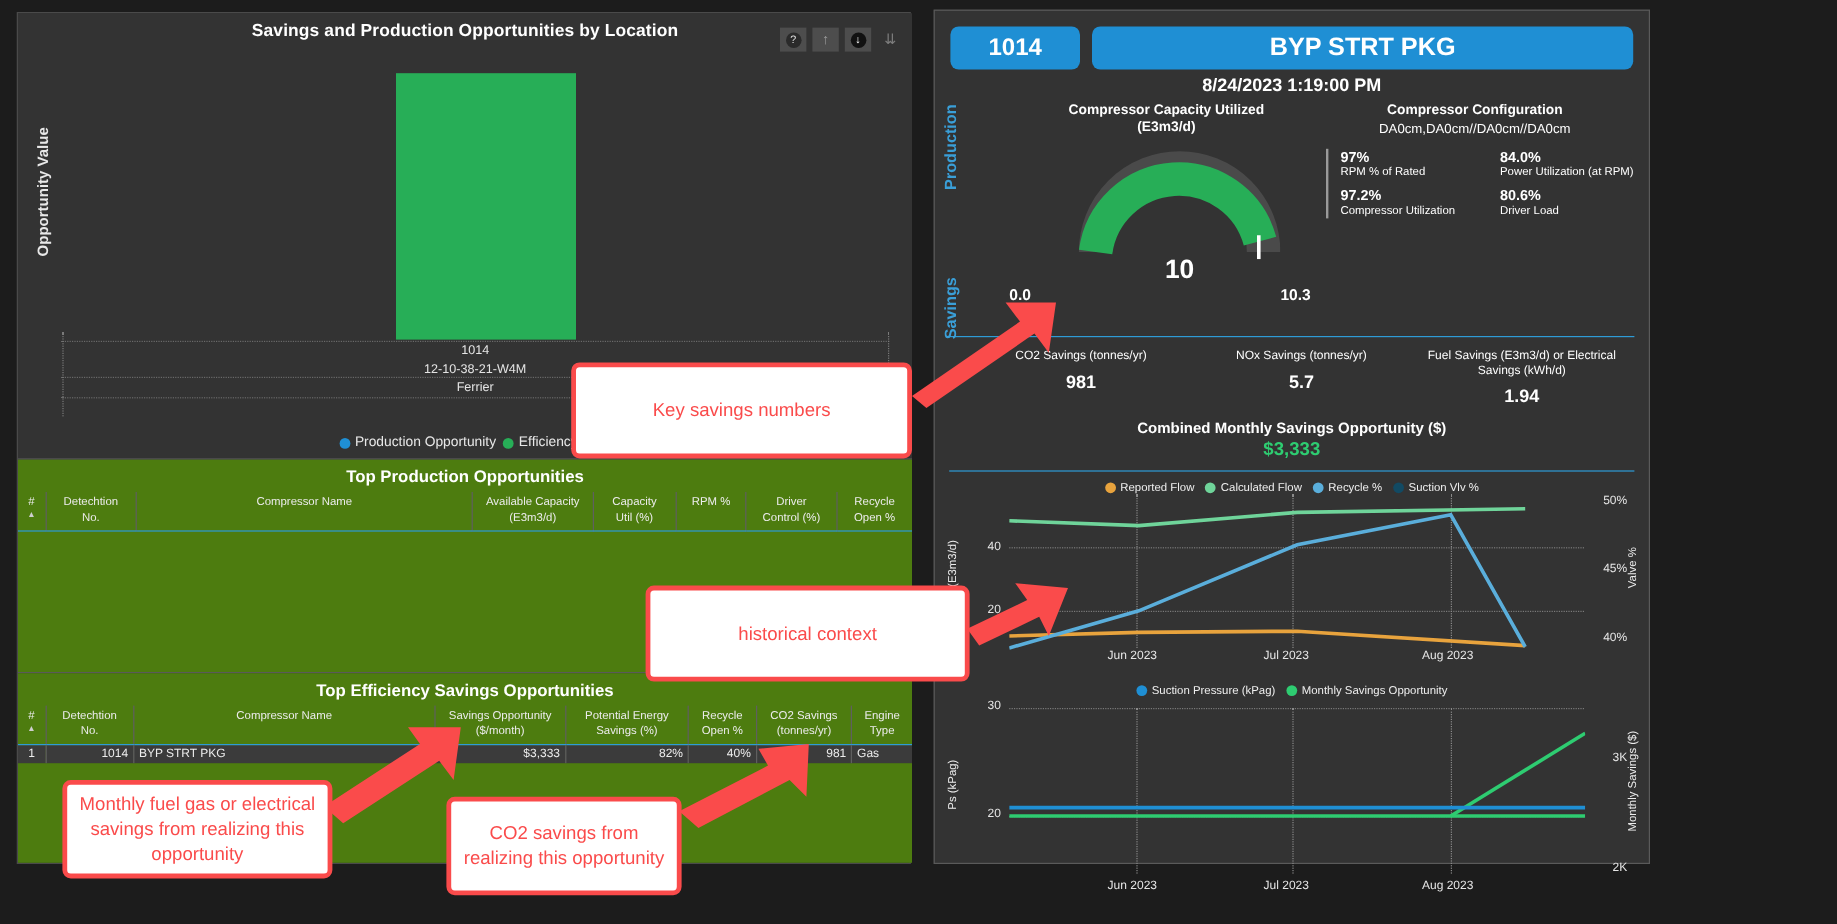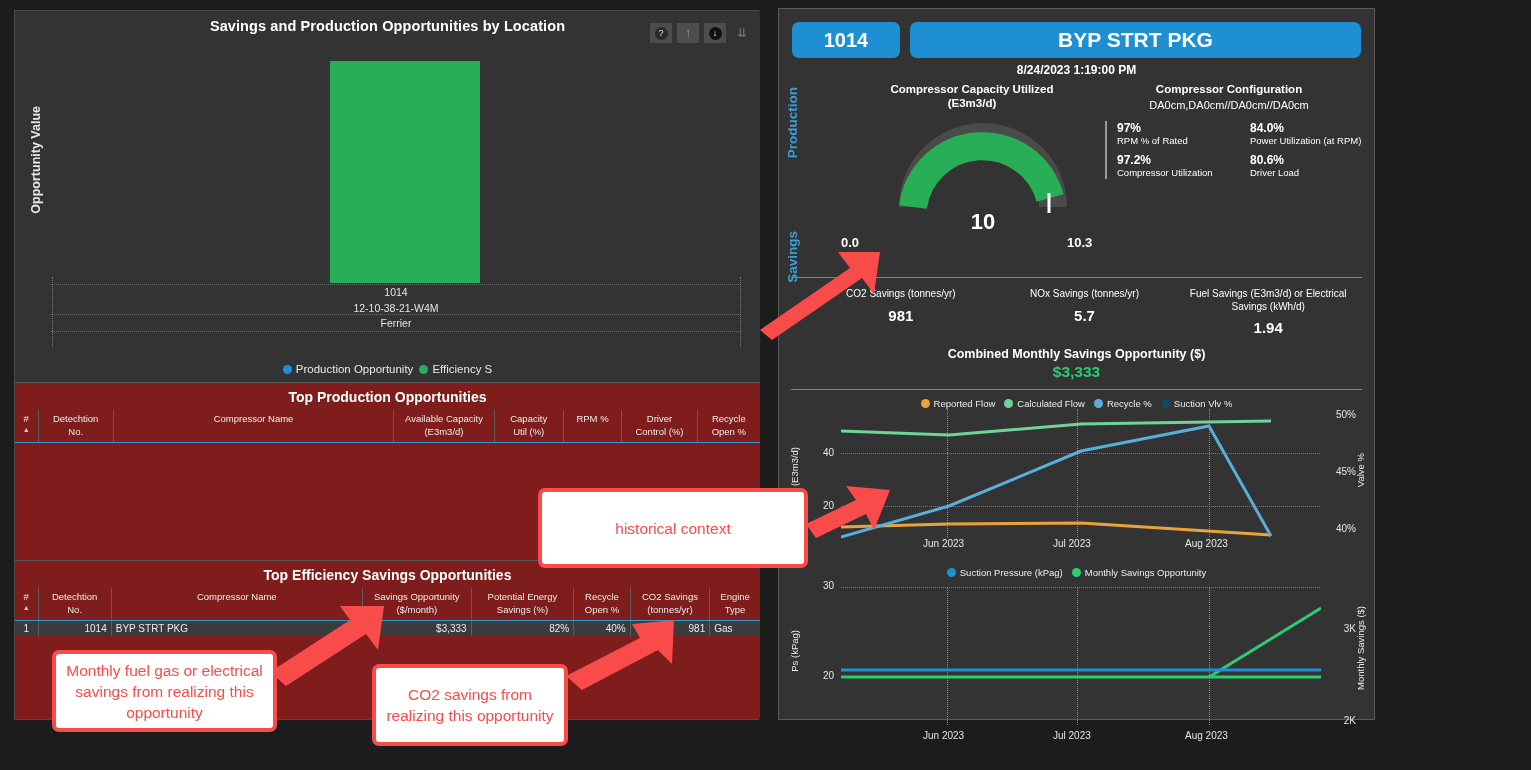--- a/index.html
+++ b/index.html
@@ -77,21 +77,21 @@
   }
   .bar-legend {
     position: absolute; left: 0; top: 352px; width: 745px;
     display: flex; justify-content: center; align-items: center; gap: 6px;
     font-size: 11.5px; color: #e8e8e8;
   }
   .dot { width: 9px; height: 9px; border-radius: 50%; display: inline-block; }
   .lg-item { display: flex; align-items: center; gap: 4px; }
 
   
-  .tbl-card { position: absolute; left: 0; width: 745px; background: #7f1d1d; }
+  .tbl-card { position: absolute; left: 0; width: 745px; background: #4d7c0f; }
   .tbl-title {
     text-align: center; font-size: 14px; font-weight: bold; padding: 6px 0 5px;
   }
   table { width: 100%; border-collapse: collapse; }
   thead th {
     font-size: 9.5px; font-weight: normal; color: #ececec;
     padding: 3px 4px 4px; vertical-align: top;
     border-right: 1px solid #5f5f5f;
     border-bottom: 1px solid #2e9bd6;
     line-height: 12.5px;
@@ -115,21 +115,21 @@
   .pill-row {
     display: flex; gap: 10px; padding: 13px 13px 0;
   }
   .pill {
     background: #1f8fd4; border-radius: 7px; color: #fff;
     font-weight: bold; display: flex; align-items: center; justify-content: center;
   }
   .pill-id { width: 108px; height: 36px; font-size: 20px; }
   .pill-name { flex: 1; height: 36px; font-size: 21px; }
   .timestamp {
-    text-align: center; font-size: 12px; font-weight: bold;
+    text-align: center; font-size: 15px; font-weight: bold;
     color: #fff; padding-top: 5px;
   }
   .vlabel {
     position: absolute; writing-mode: vertical-rl; transform: rotate(180deg);
     color: #3a9fd8; font-size: 13.5px; font-weight: bold;
   }
   .vlabel-prod { left: 6px; top: 78px; }
   .vlabel-sav { left: 6px; top: 222px; }
 
   .prod-section { position: relative; height: 128px; margin-top: 6px; }
@@ -510,20 +510,23 @@
   <svg class="arrow" style="left:478px;top:300px;width:390px;height:90px;overflow:visible;">
     <polygon points="385,-42 300,10 300,-16 290,-16 290,28 385,-42" fill="none"></polygon>
   </svg>
   <svg class="arrow" style="left:0;top:0;width:1531px;height:770px;overflow:visible;pointer-events:none;">
     <polygon points="760,330 850,268 838,252 880,252 874,294 862,278 772,340" fill="#fa4b4b"></polygon>
     <polygon points="806,524 856,500 846,486 890,490 874,530 866,514 816,538" fill="#fa4b4b"></polygon>
     <polygon points="270,672 350,620 340,606 384,606 378,650 366,634 286,686" fill="#fa4b4b"></polygon>
     <polygon points="566,676 640,638 632,624 674,620 672,664 658,650 582,690" fill="#fa4b4b"></polygon>
   </svg>
 
+  <div class="callout" style="left:476px;top:302px;width:284px;height:80px;">
+    <span>Key savings numbers</span>
+  </div>
 
   <div class="callout" style="left:538px;top:488px;width:270px;height:80px;">
     <span>historical context</span>
   </div>
 
   <div class="callout" style="left:52px;top:650px;width:225px;height:82px;">
     <span>Monthly fuel gas or electrical savings from realizing this opportunity</span>
   </div>
 
   <div class="callout" style="left:372px;top:664px;width:196px;height:82px;">

